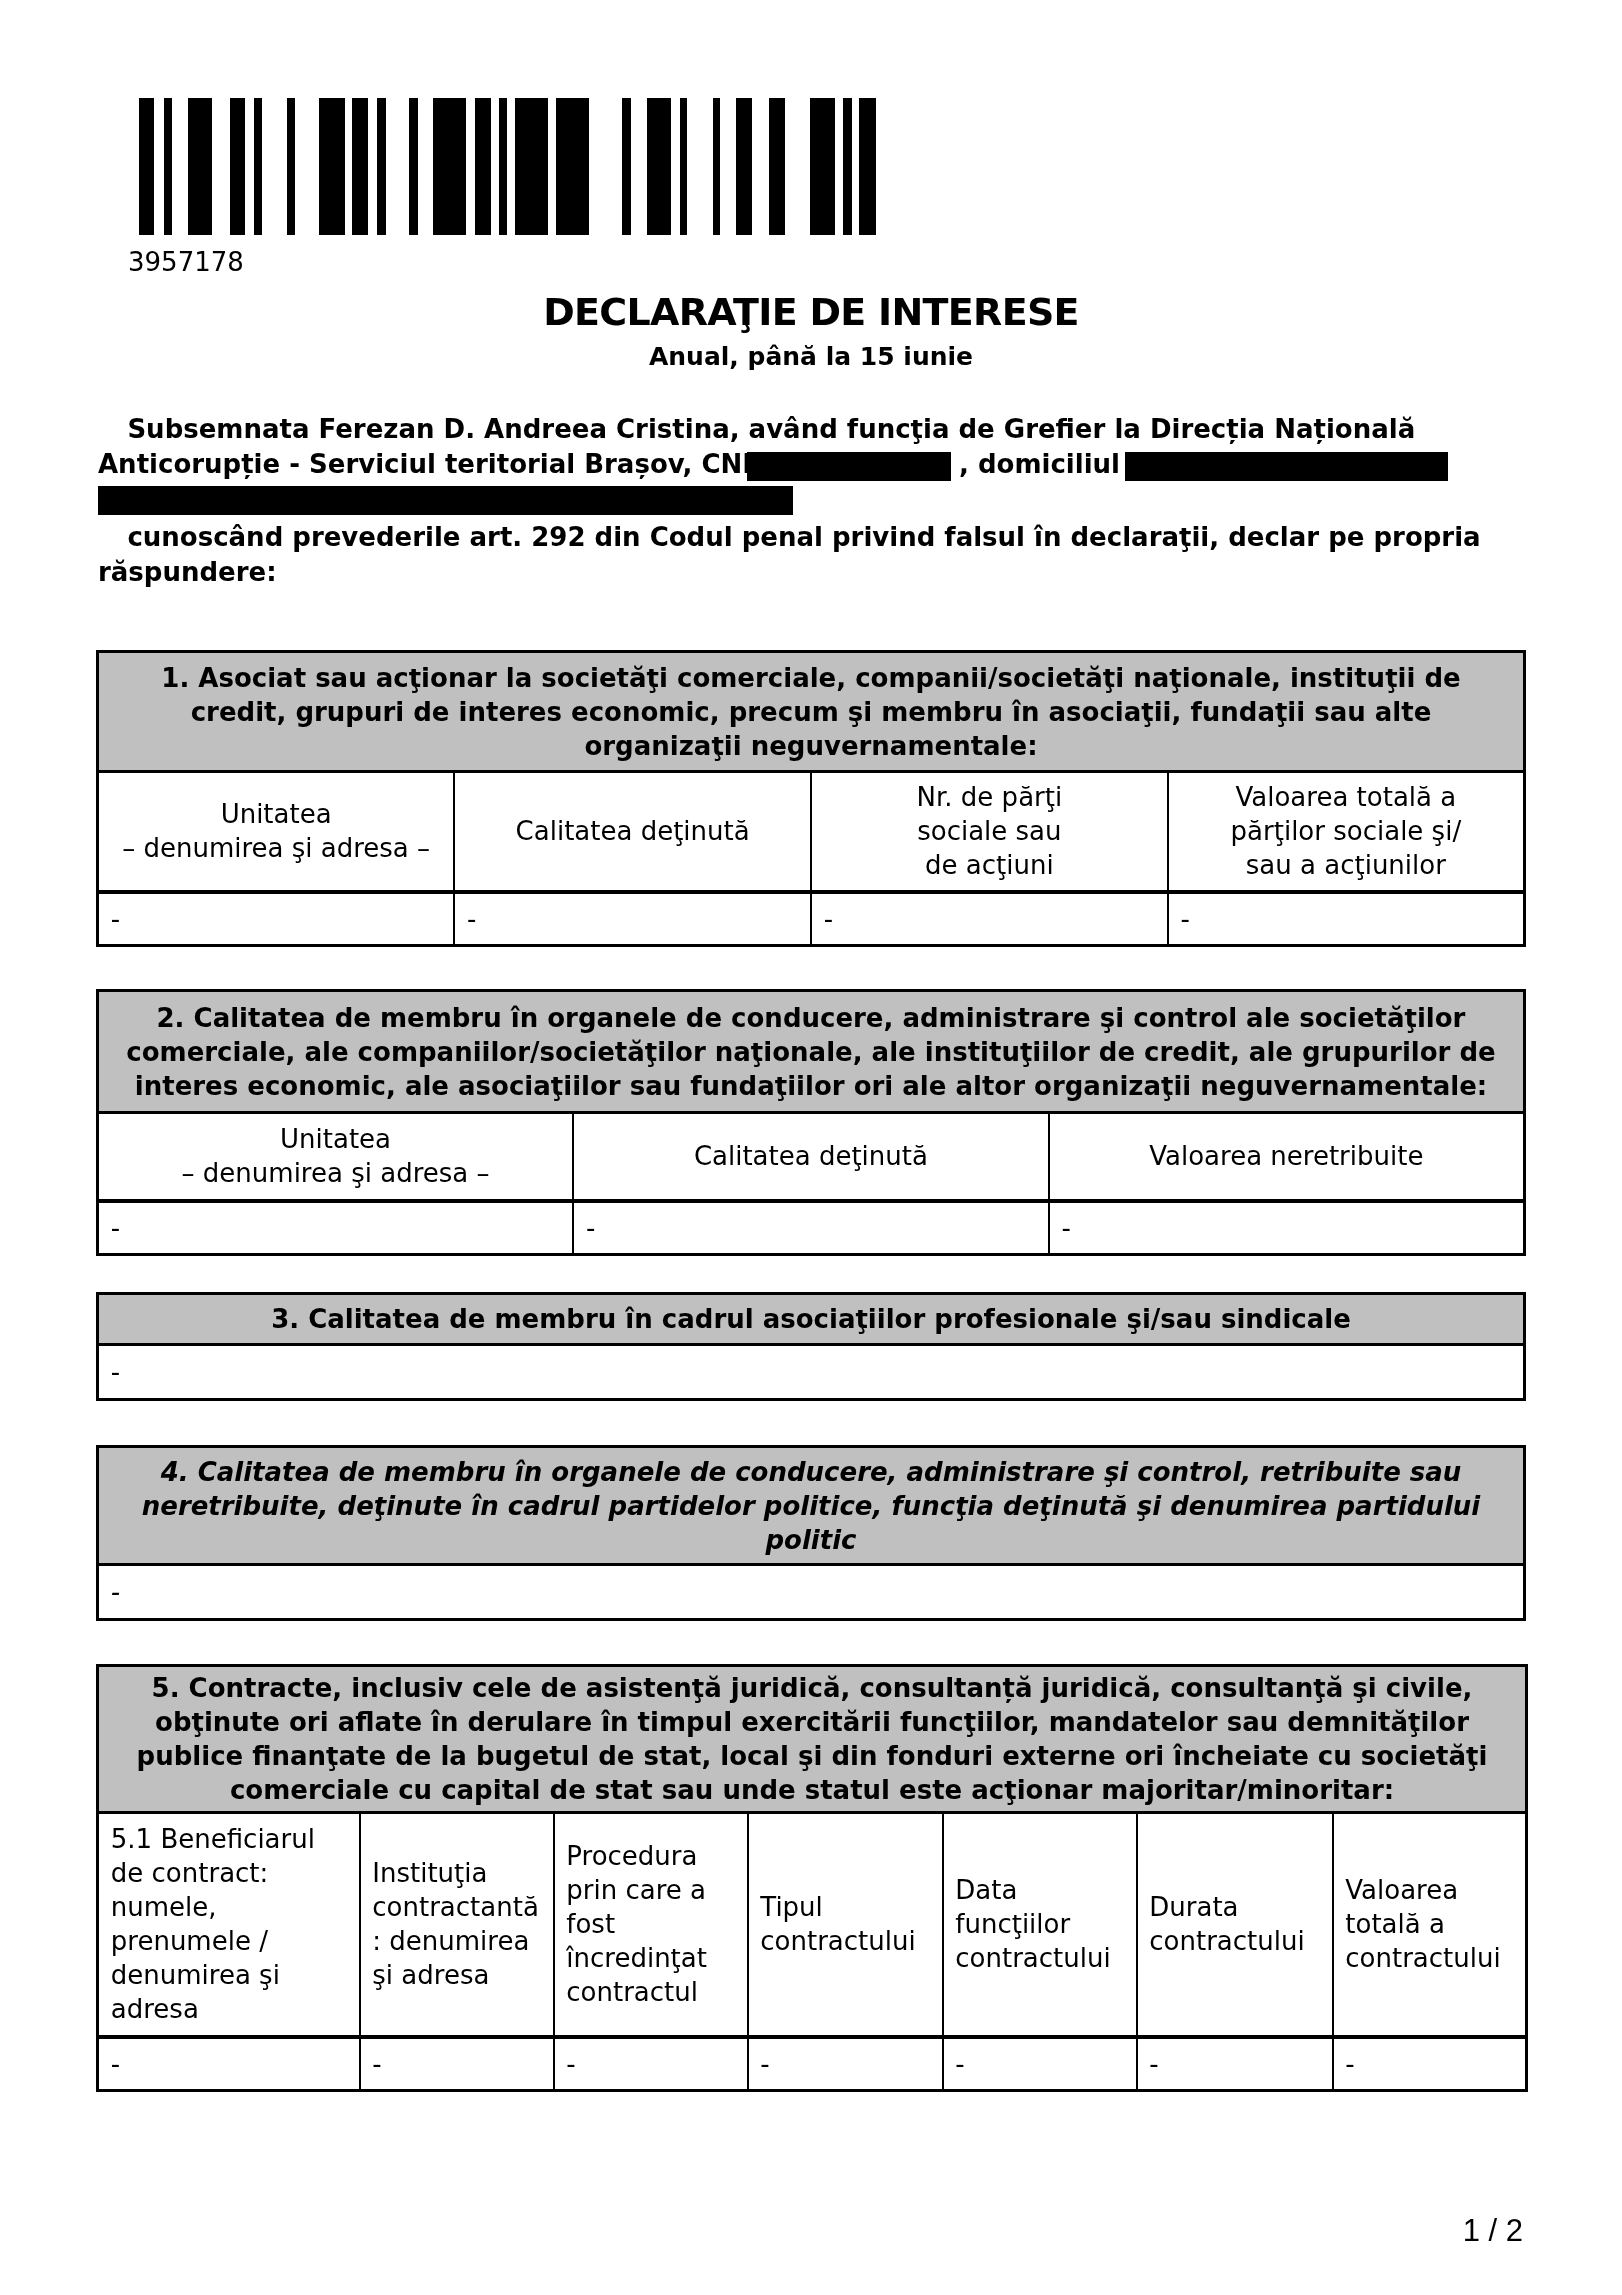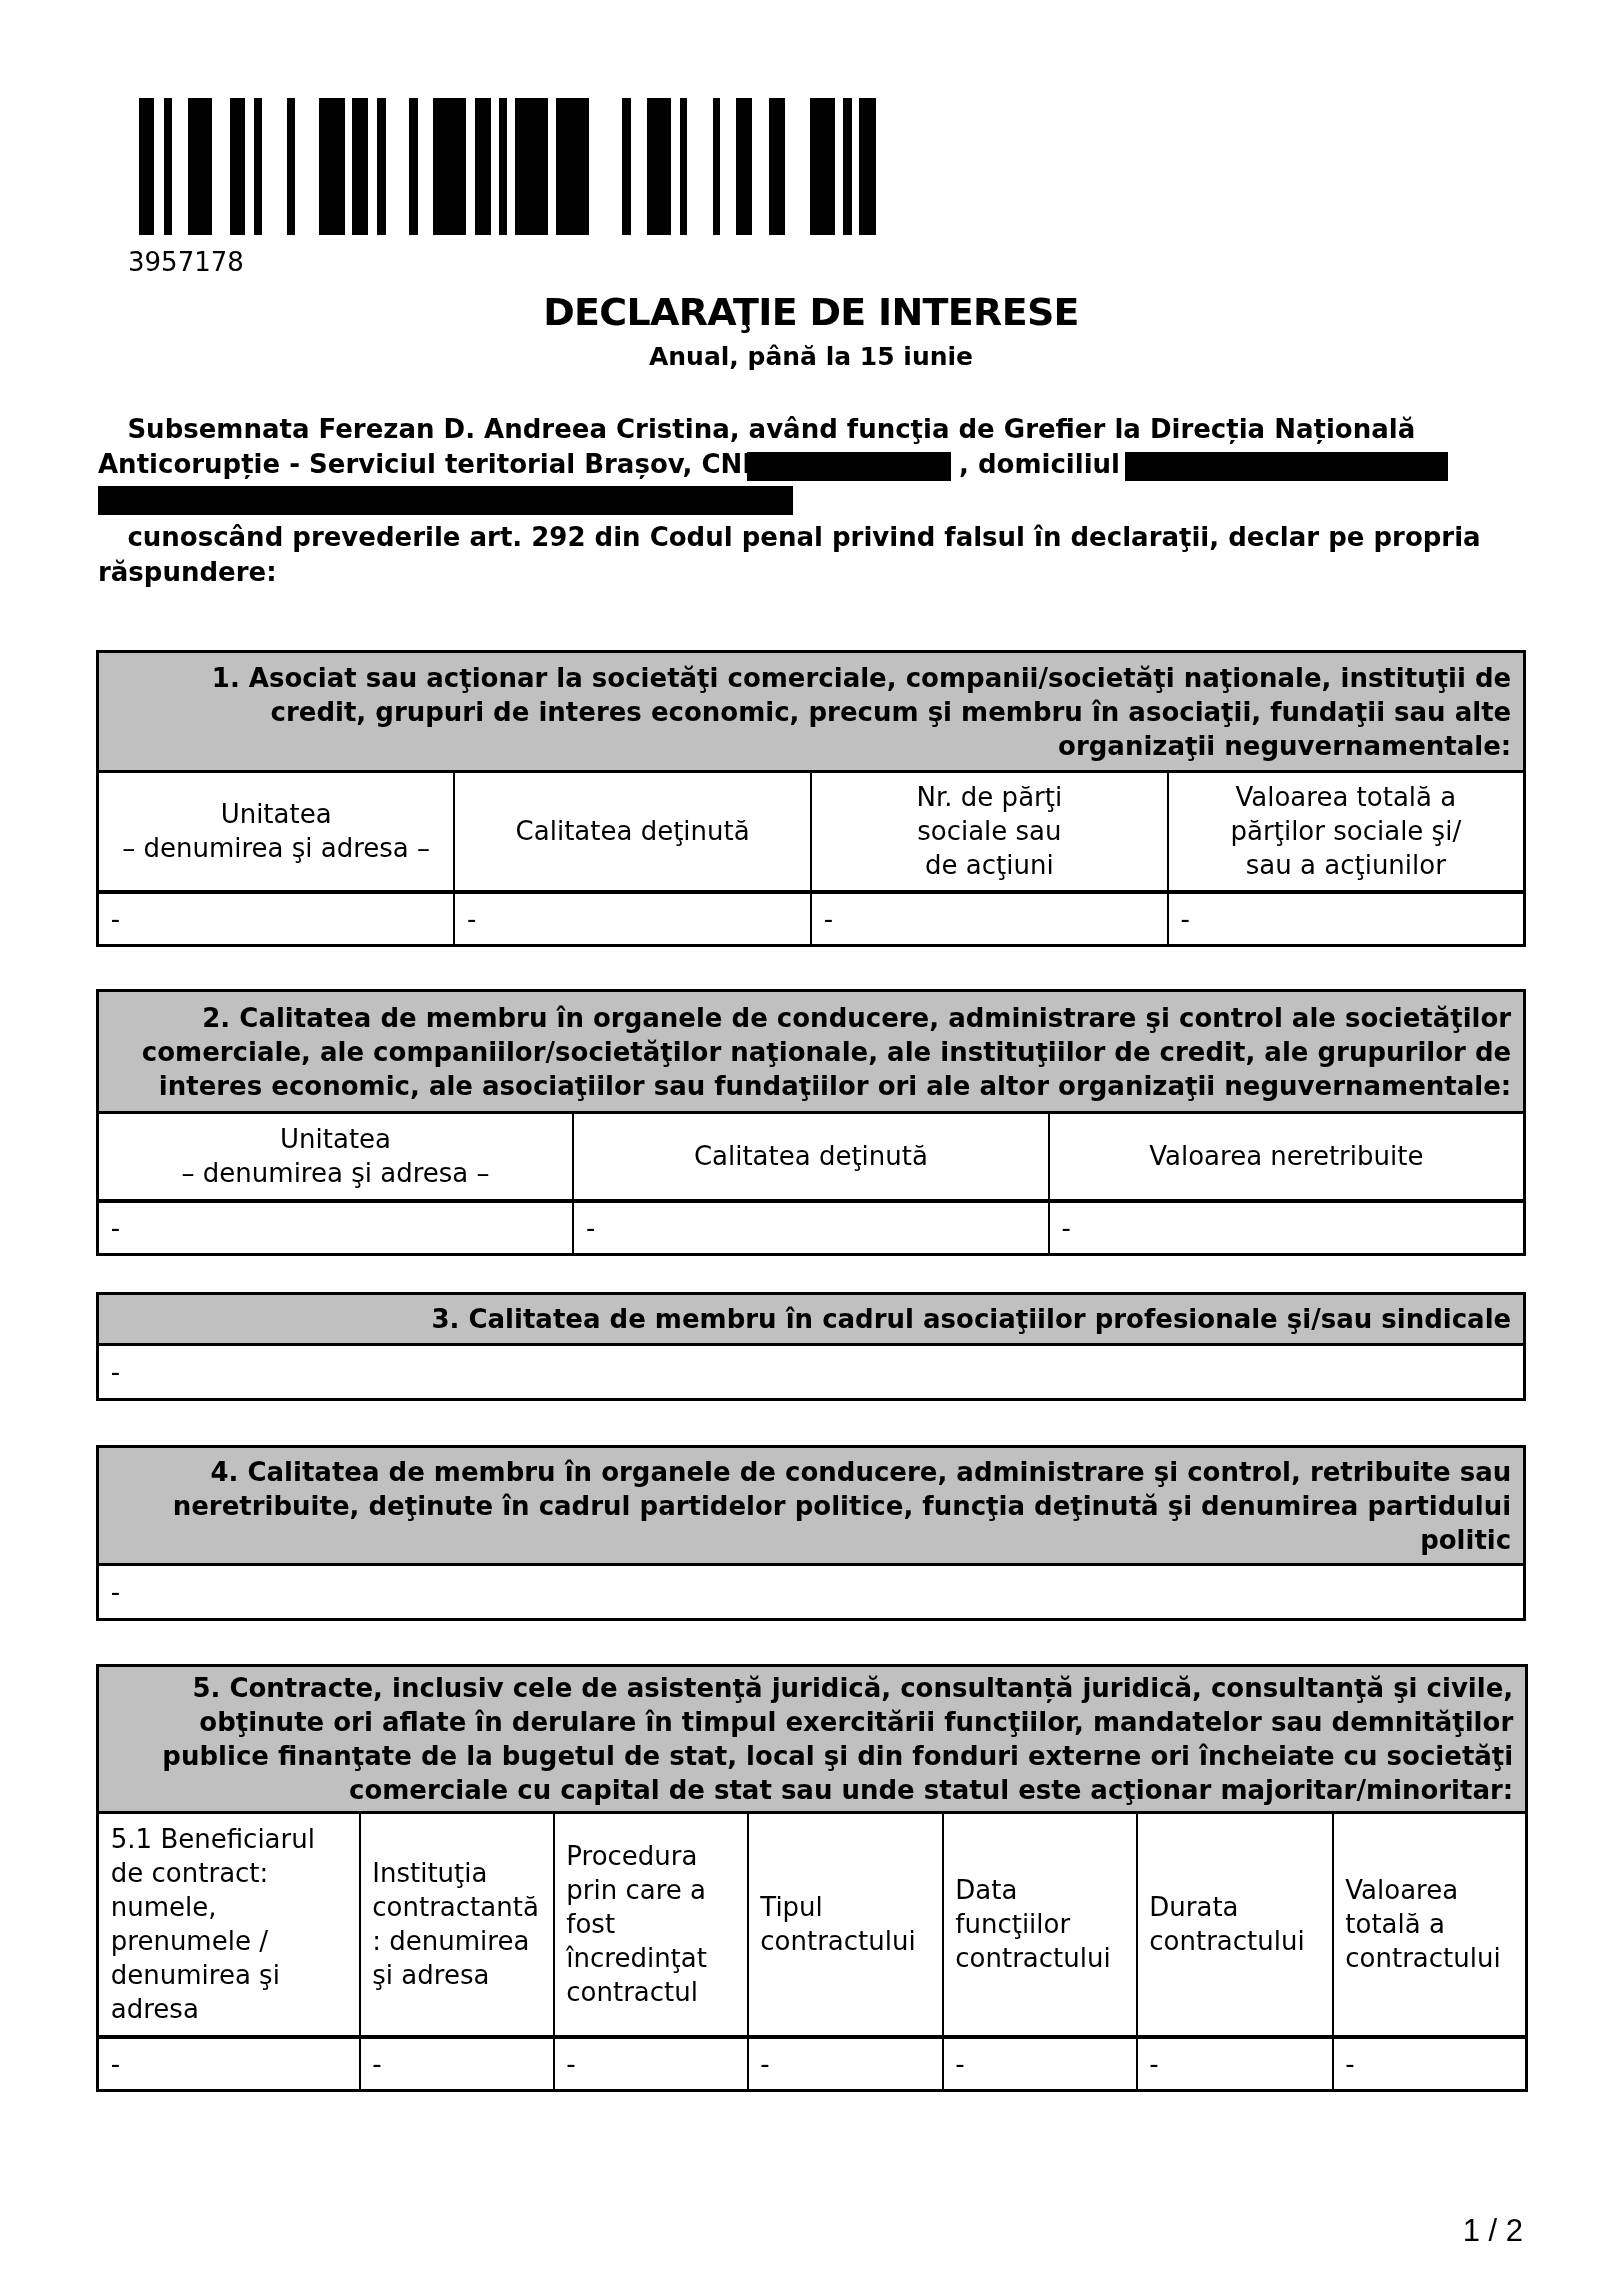--- a/index.html
+++ b/index.html
@@ -16,21 +16,21 @@
   .para { left: 98px; width: 1433px; font-weight: bold; font-size: 26px; line-height: 35px; }
   .p1 { top: 412px; }
   .p2 { top: 520px; }
   .indent { display: inline-block; width: 29.4px; }
   .redact { position: absolute; background: #000; }
 
   table.sec { position: absolute; left: 96px; width: 1430px; border-collapse: collapse;
               table-layout: fixed; border: 3.9px solid #000; }
   table.sec td { border: 2.6px solid #000; padding: 0 11.8px; vertical-align: middle;
                  font-size: 26px; line-height: 34px; }
-  td.head { background: #c0c0c0; text-align: right; font-weight: bold; border-bottom-width: 3.9px !important; }
+  td.head { background: #c0c0c0; text-align: center; font-weight: bold; border-bottom-width: 3.9px !important; }
   td.colh { text-align: center; }
   td.colh-left { text-align: left; vertical-align: middle; }
   td.val { text-align: left; }
   tr.thick-top td { border-top-width: 4.6px; }
   .page-num { right: 99px; top: 2212px; font-family: "Liberation Sans", sans-serif;
               font-size: 31px; line-height: 37px; }
 </style>
 </head>
 <body>
 
@@ -134,21 +134,21 @@
   <tbody>
       <tr style="height:51px">
         <td class="head">3. Calitatea de membru în cadrul asociaţiilor profesionale şi/sau sindicale</td>
       </tr>
   <tr style="height:55px">
         <td class="val">-</td>
       </tr>
 </tbody>
   </table>
 
-<table class="sec" style="top:1445px;">
+<table class="sec" style="top:1445px;font-style:italic;">
   <tbody>
       <tr style="height:118px">
         <td class="head">4. Calitatea de membru în organele de conducere, administrare şi control, retribuite sau neretribuite,  deţinute în cadrul partidelor politice, funcţia deţinută şi denumirea  partidului politic</td>
       </tr>
   <tr style="height:55px">
         <td class="val">-</td>
       </tr>
 </tbody>
   </table>
 

